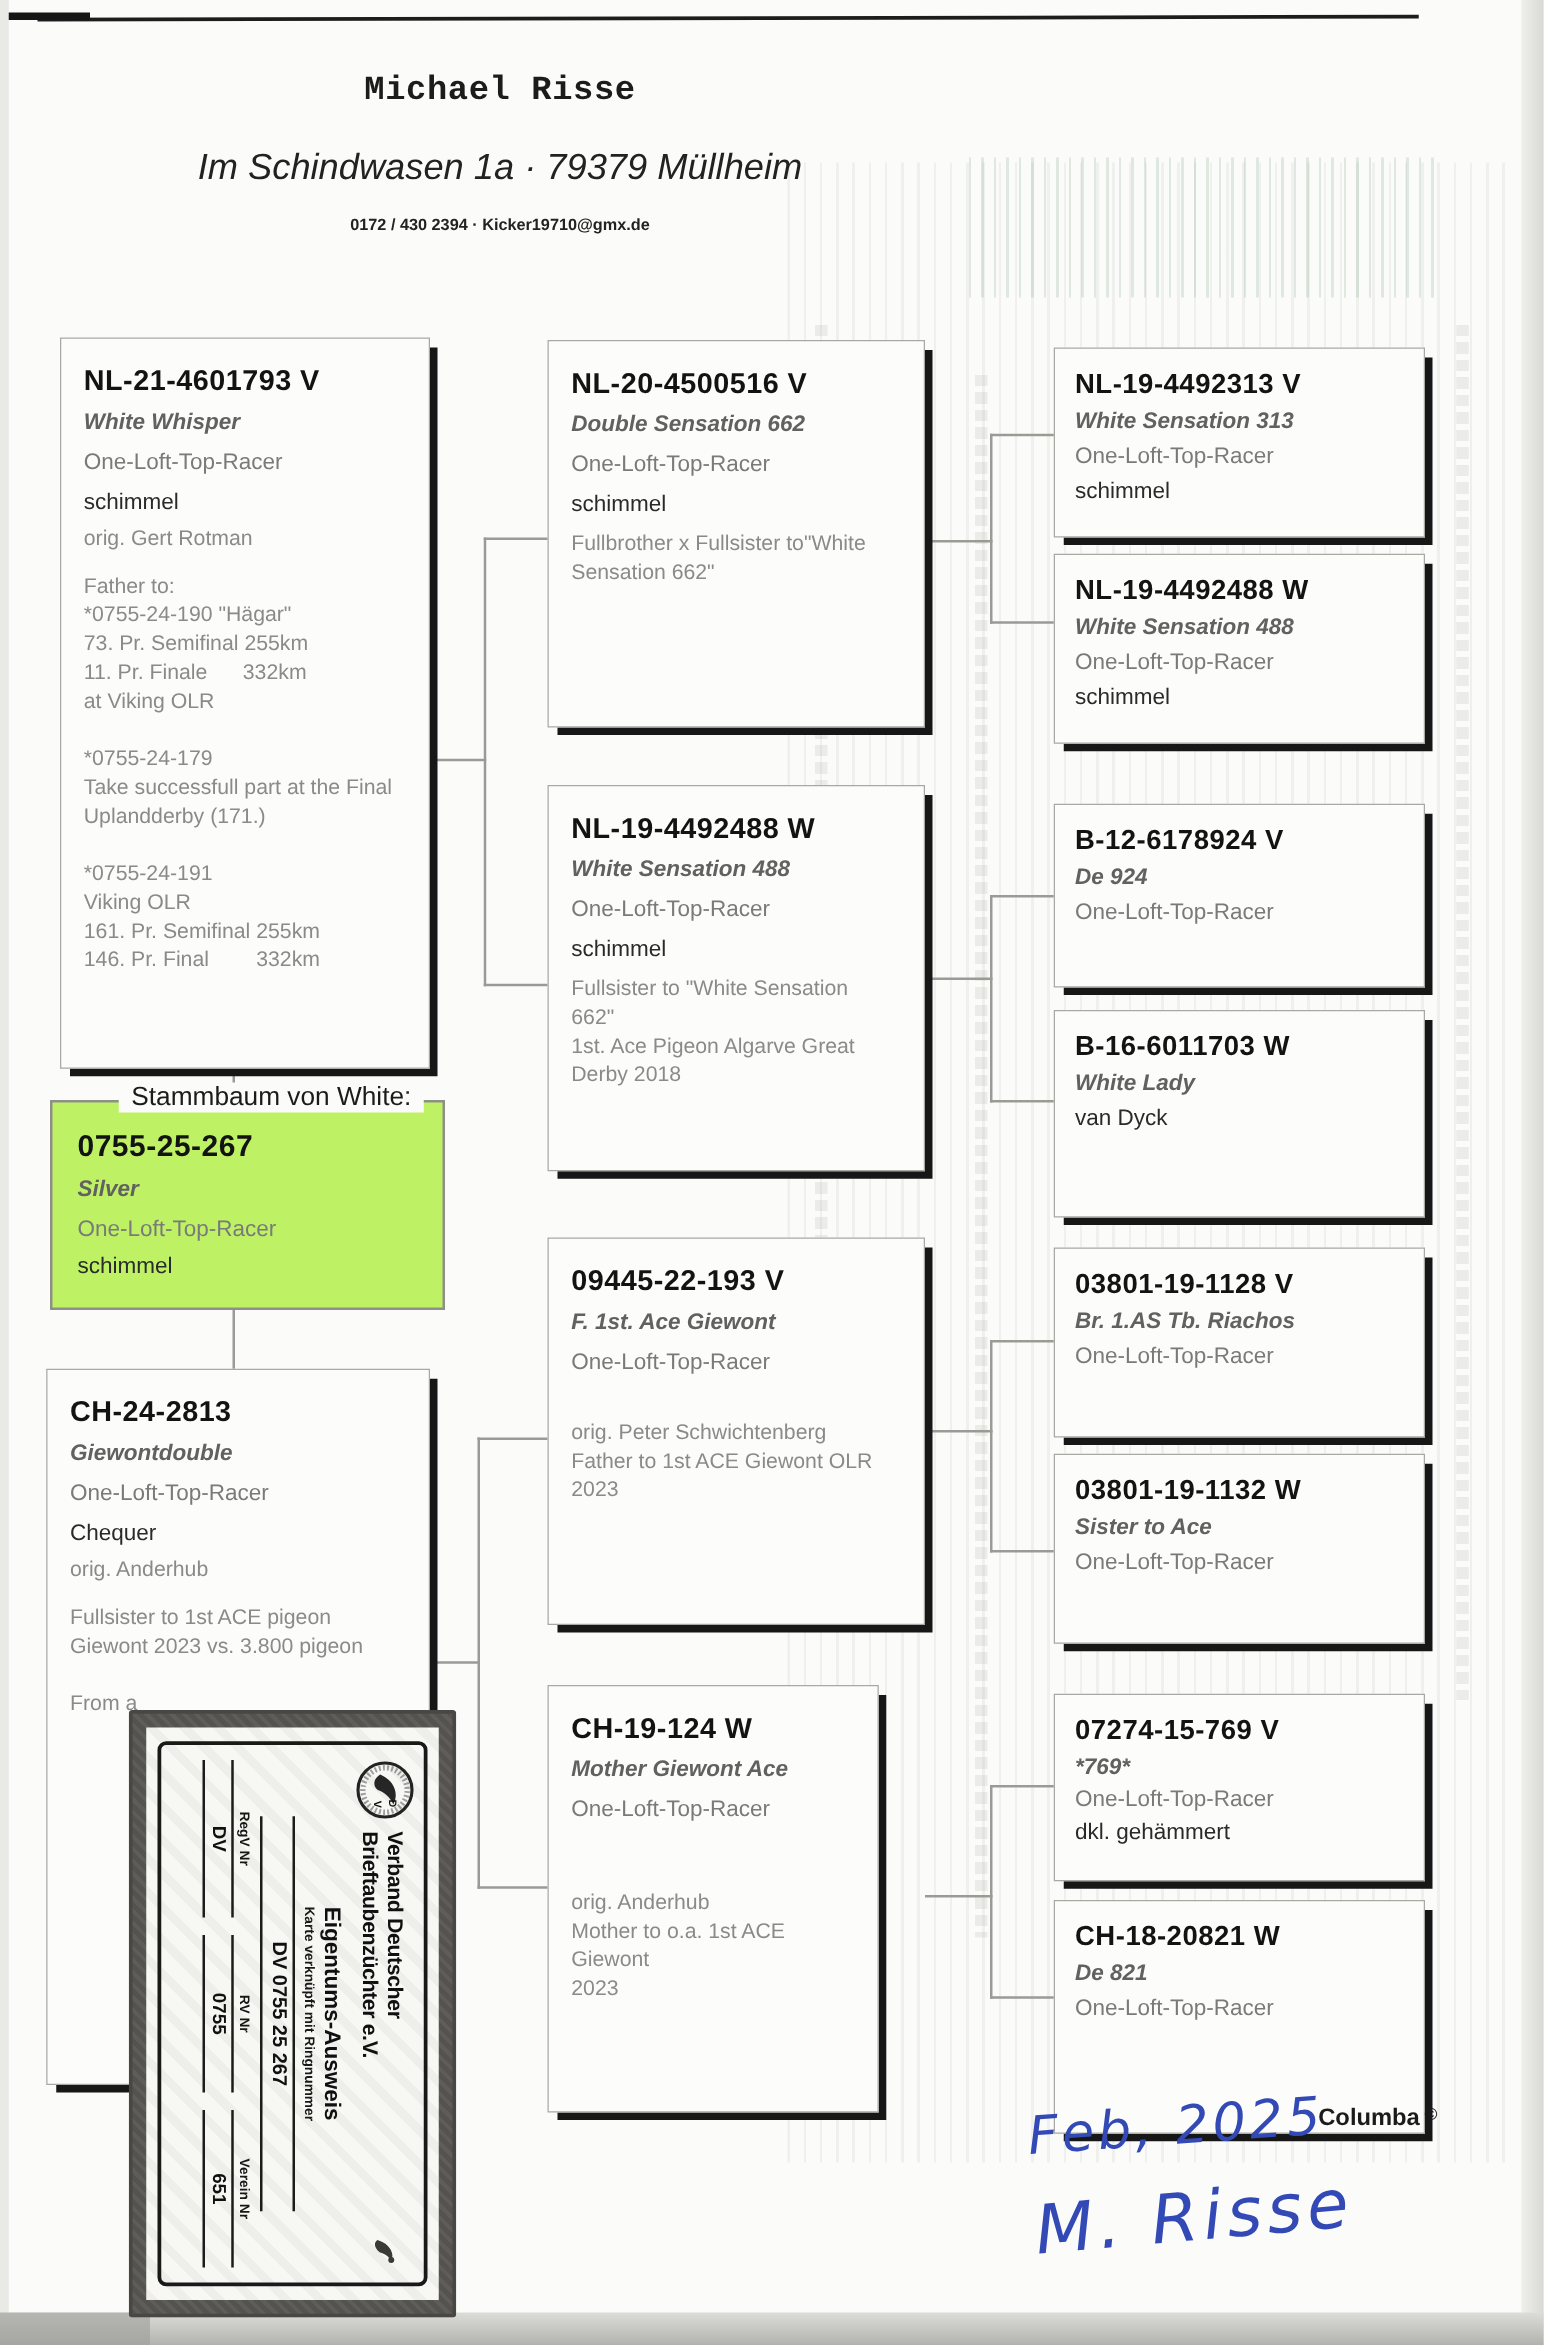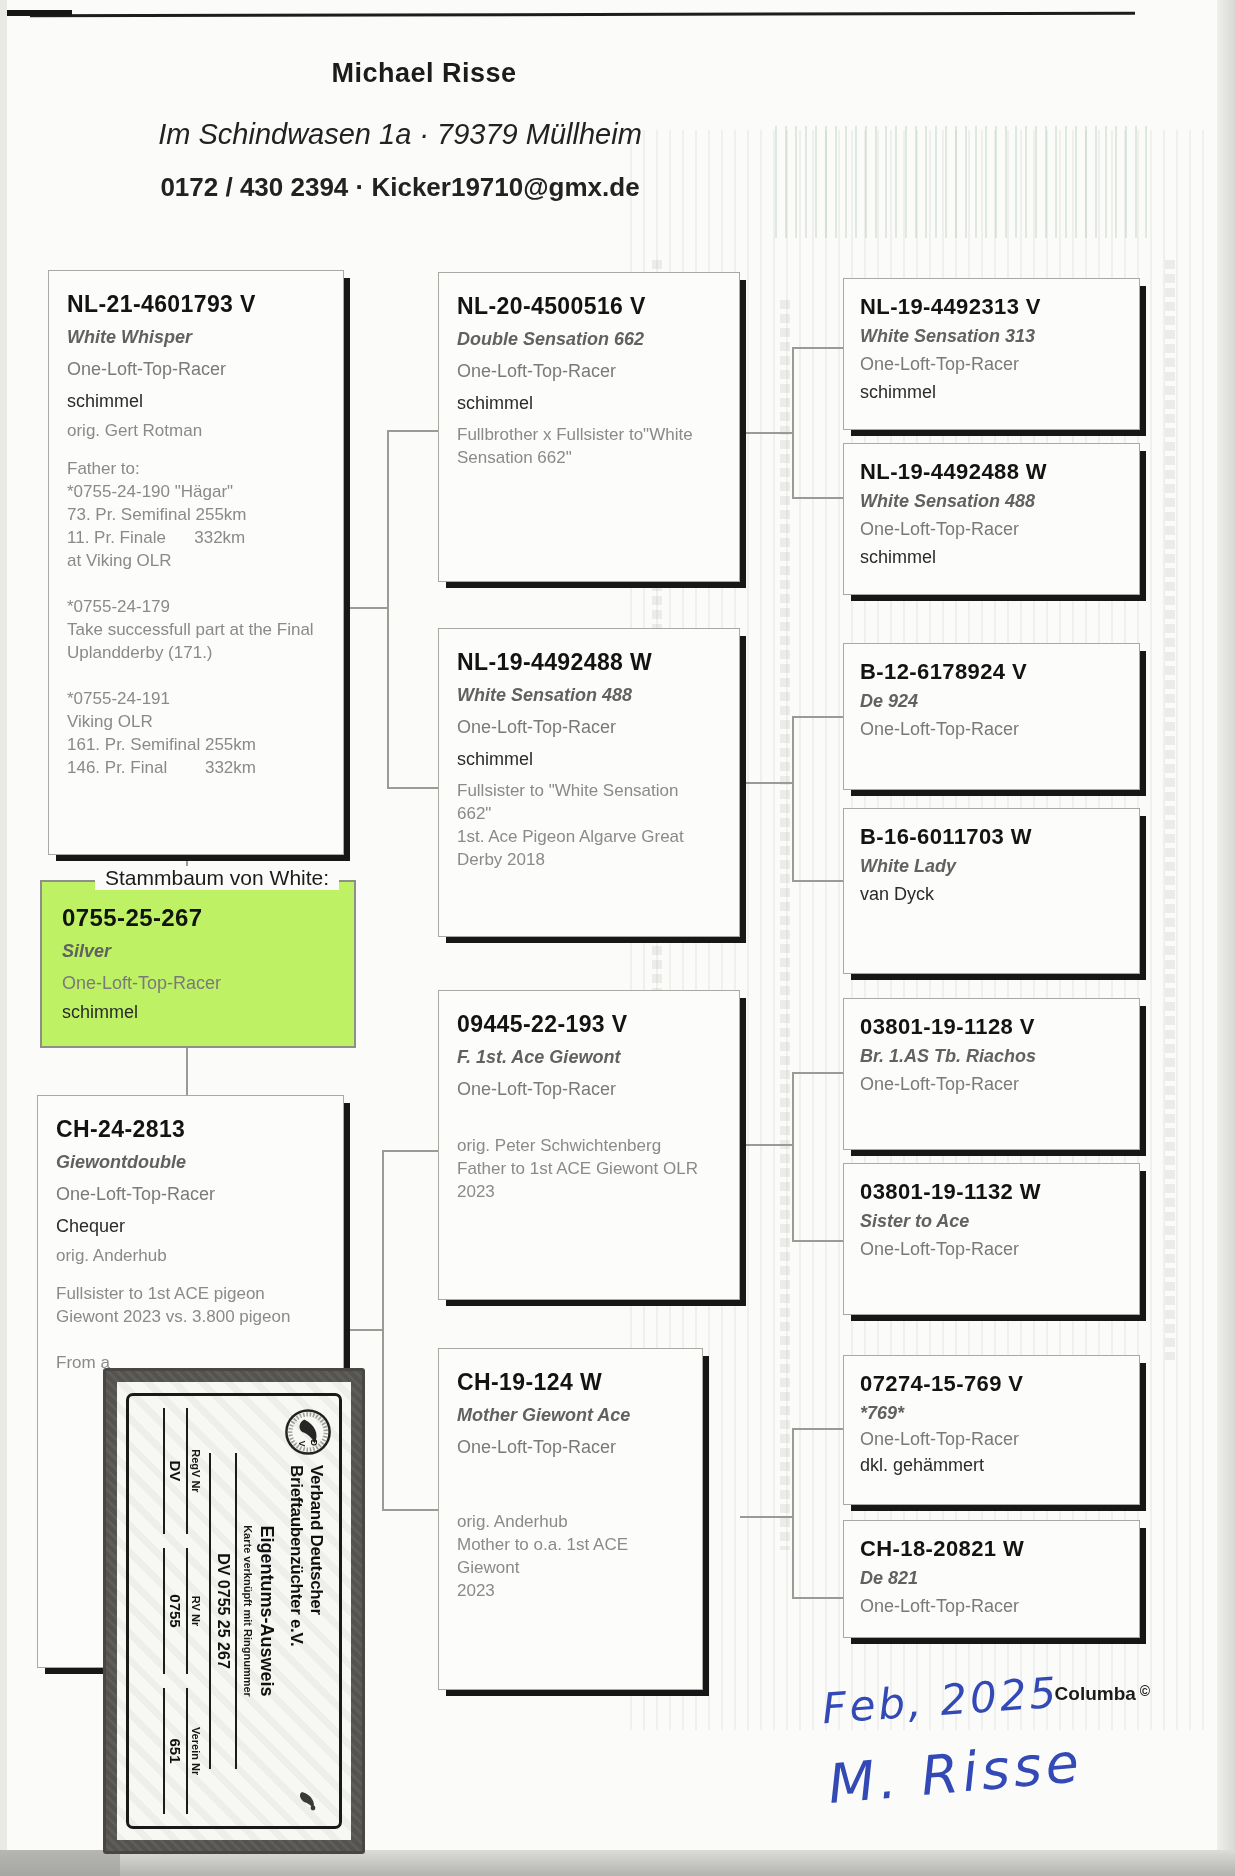--- a/index.html
+++ b/index.html
@@ -16,23 +16,23 @@
   .scanline{position:absolute;top:13px;left:30px;width:1105px;height:3px;background:#1d1d1d;transform:rotate(-0.12deg);}
   .scanline-blob{position:absolute;top:10px;left:0;width:72px;height:6px;background:#161616;}
   .bleed{position:absolute;left:630px;top:130px;width:575px;height:1600px;
     background:repeating-linear-gradient(90deg,rgba(138,148,138,0.10) 0 2px,transparent 2px 13px);}
   .bleed-green{position:absolute;left:775px;top:126px;width:380px;height:112px;
     background:repeating-linear-gradient(90deg,rgba(88,138,92,0.17) 0 2px,transparent 2px 10px);}
   .bleed-col{position:absolute;background:repeating-linear-gradient(180deg,rgba(120,130,120,0.12) 0 9px,transparent 9px 14px);width:10px;}
 
   
   .hdr{position:absolute;left:0;width:800px;text-align:center;}
-  .hdr-name{top:58px;font-family:Liberation Sans, sans-serif;font-weight:bold;font-size:27px;letter-spacing:.5px;padding-left:24px;}
+  .hdr-name{top:58px;font-family:Liberation Mono, monospace;font-weight:bold;font-size:27px;letter-spacing:.5px;}
   .hdr-addr{top:118px;font-size:29px;font-style:italic;color:#222;}
-  .hdr-contact{top:172px;font-size:26px;font-weight:bold;color:#222;}
+  .hdr-contact{top:172px;font-size:13px;font-weight:bold;color:#222;}
 
   
   .pbox{position:absolute;background:#fcfcfa;border:1px solid #a9a9a3;box-sizing:border-box;
     box-shadow:7px 7px 0 -1px #171717;padding:20px 18px;}
   .ring{font-size:23px;font-weight:bold;color:#131313;letter-spacing:.4px;margin-bottom:9px;}
   .pname{font-size:18px;font-weight:bold;font-style:italic;color:#616161;margin-bottom:11px;}
   .loft{font-size:18px;font-weight:normal;color:#7a7a7a;margin-bottom:11px;}
   .pcolor{font-size:18px;color:#2a2a2a;margin-bottom:9px;}
   .orig{font-size:17px;color:#8a8a8a;margin-bottom:16px;}
   .notes{font-size:17px;color:#8a8a8a;white-space:pre-wrap;line-height:23px;}
@@ -244,21 +244,21 @@
   <div class="loft">One-Loft-Top-Racer</div>
 </div>
 
 <div class="pbox sm" style="left:843px;top:1355px;width:297px;height:150px;">
   <div class="ring">07274-15-769 V</div>
   <div class="pname" style="margin-bottom:5px;">*769*</div>
   <div class="loft" style="margin-bottom:5px;">One-Loft-Top-Racer</div>
   <div class="pcolor">dkl. gehämmert</div>
 </div>
 
-<div class="pbox sm" style="left:843px;top:1520px;width:297px;height:118px;">
+<div class="pbox sm" style="left:843px;top:1520px;width:297px;height:187px;">
   <div class="ring">CH-18-20821 W</div>
   <div class="pname">De 821</div>
   <div class="loft">One-Loft-Top-Racer</div>
 </div>
 
 <div class="stamp">
   <div class="stamp-white">
     <div class="card-rot">
       <div class="card-inner">
         <div class="card-head">

